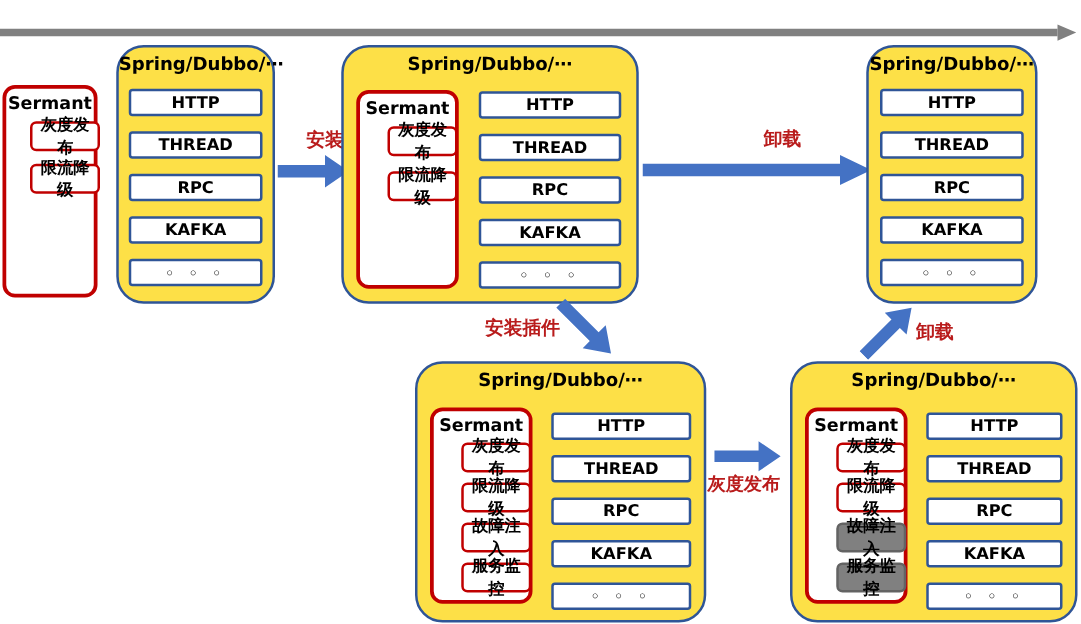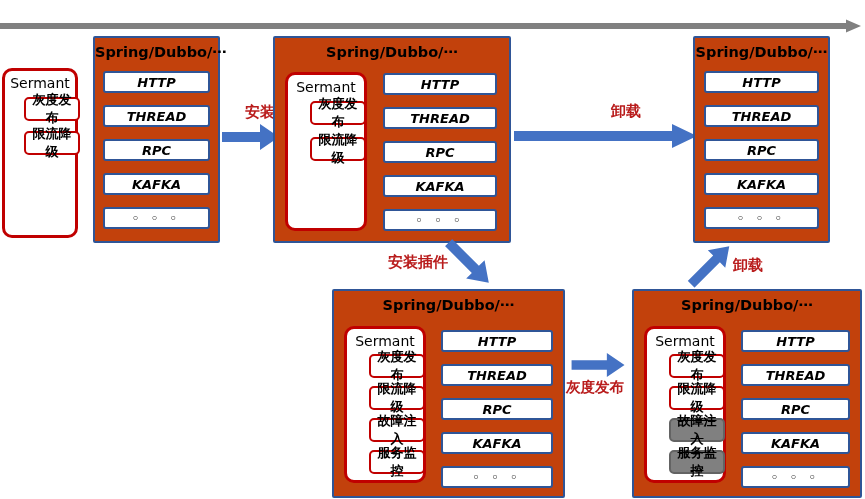--- a/index.html
+++ b/index.html
@@ -6,42 +6,42 @@
   .canvas {
     position:relative; width:865px; height:499px; background:#ffffff; overflow:hidden;
     font-family:"DejaVu Sans","Liberation Sans",sans-serif; color:#000;
   }
   .abs { position:absolute; }
   .lbl { position:absolute; font-weight:700; font-size:15px; color:#b91c1c; white-space:nowrap; }
   .banner-lbl { position:absolute; font-weight:700; font-size:14.5px; text-align:center; }
 
   
   .spring {
-    position:absolute; background:#c2410c; border:2.5px solid #2F5597;
-    border-radius:2px; box-sizing:border-box;
+    position:absolute; background:#fde047; border:2.5px solid #2F5597;
+    border-radius:22px; box-sizing:border-box;
   }
   .spring-title {
     position:absolute; top:6px; left:0; right:0; text-align:center;
     font-weight:700; font-size:14.5px;
   }
-  .col { position:absolute; display:flex; flex-direction:column; gap:12px;font-style:italic; }
+  .col { position:absolute; display:flex; flex-direction:column; gap:12px; }
   .item {
     border:2px solid #2F5597; border-radius:3px; background:#fff;
     font-weight:700; font-size:13px; height:22px; box-sizing:border-box;
     display:flex; align-items:center; justify-content:center;
   }
   .item.dots { font-size:11px; letter-spacing:4px; }
 
   
   .sermant {
     position:absolute; background:#fff; border:3px solid #C00000;
     border-radius:10px; box-sizing:border-box;
     display:flex; flex-direction:column; align-items:center; padding-top:3px;
   }
-  .sermant-title { font-weight:400; font-size:14px; line-height:19px; }
+  .sermant-title { font-weight:700; font-size:14px; line-height:19px; }
   .chip {
     border:2.5px solid #C00000; border-radius:5px; background:#fff;
     font-weight:700; font-size:13px; text-align:center;
     padding:2px 3px; min-width:56px; box-sizing:border-box; margin-top:6px;
     display:flex; align-items:center; justify-content:center; height:24px;margin-left:24px;
   }
   .chip.disabled {
     background:#808080; border:2px solid #636363; text-decoration:line-through;
   }
   .rot45  { transform:rotate(45deg);  transform-origin:50% 50%; }

